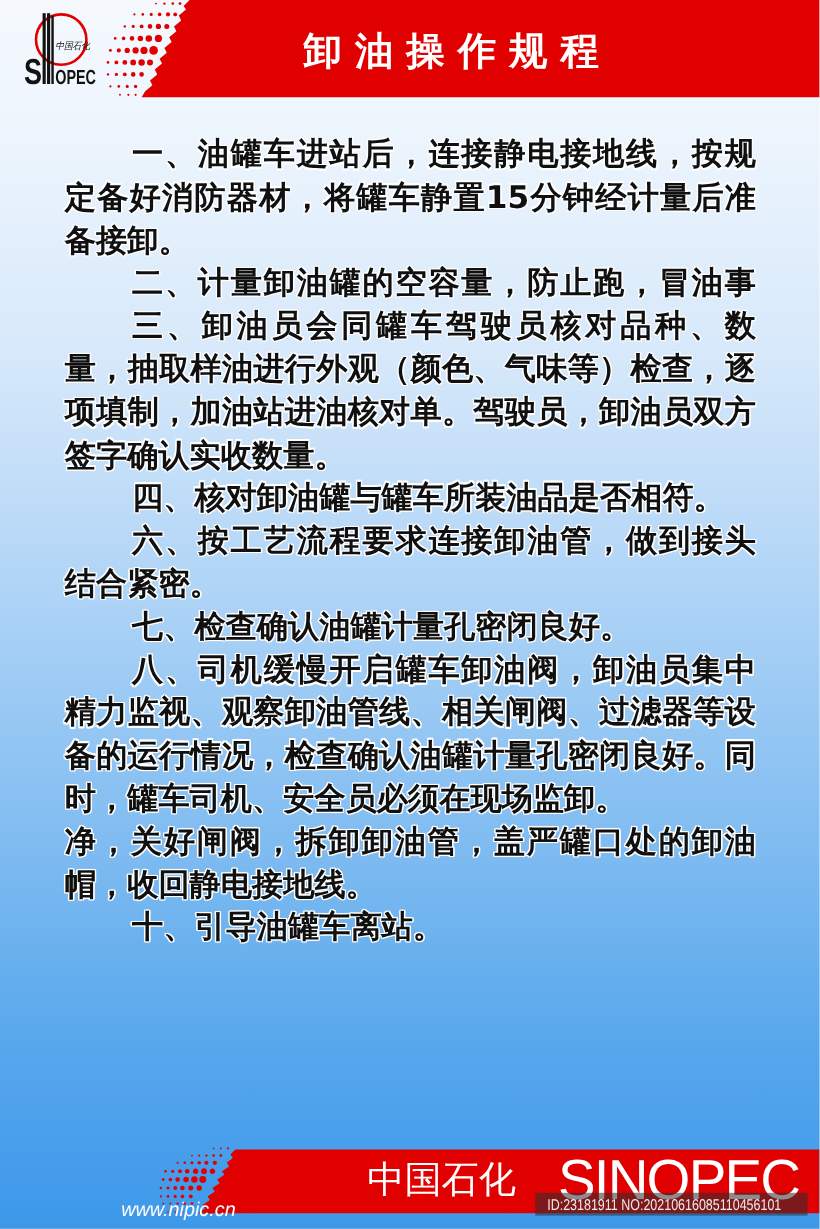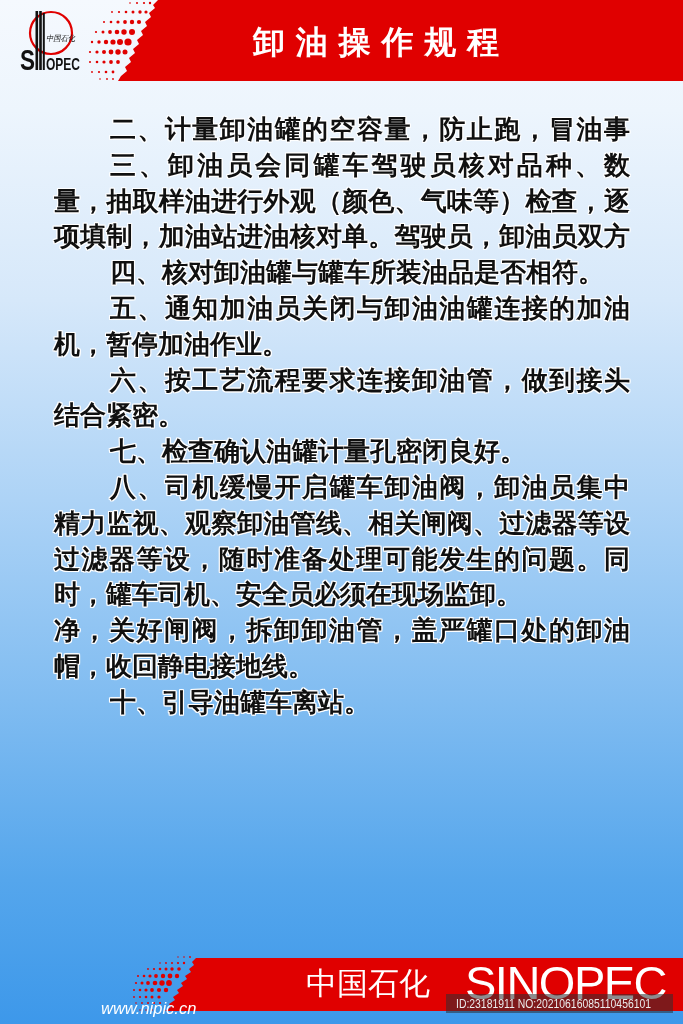--- a/index.html
+++ b/index.html
@@ -123,45 +123,47 @@
   <rect x="42.8" y="13" width="2" height="57" fill="#111"></rect>
   <text x="20" y="70" font-size="30" font-weight="bold" fill="#111" textLength="15" lengthAdjust="spacingAndGlyphs" font-family="Liberation Sans, sans-serif">S</text>
   <text x="46" y="41" font-size="8" font-style="italic" fill="#111" textLength="29" lengthAdjust="spacingAndGlyphs" font-family="DejaVu Sans, sans-serif">中国石化</text>
   <text x="46" y="70" font-size="17" font-weight="bold" fill="#111" textLength="34" lengthAdjust="spacingAndGlyphs" font-family="Liberation Sans, sans-serif">OPEC</text>
 </svg>
 
 <div class="abs title">卸油操作规程</div>
 
 <div class="abs content">
   <div>
+    <div class="line indent full">一、油罐车进站后，连接静电接地线，按规</div>
+    <div class="line full">定备好消防器材，将罐车静置15分钟经计量后准</div>
+    <div class="line last">备接卸。</div>
+  </div>
+  <div>
     <div class="line indent full">二、计量卸油罐的空容量，防止跑，冒油事</div>
   </div>
   <div>
     <div class="line indent full">三、卸油员会同罐车驾驶员核对品种、数</div>
     <div class="line full">量，抽取样油进行外观（颜色、气味等）检查，逐</div>
     <div class="line full">项填制，加油站进油核对单。驾驶员，卸油员双方</div>
+    <div class="line last">签字确认实收数量。</div>
   </div>
   <div>
     <div class="line indent last">四、核对卸油罐与罐车所装油品是否相符。</div>
-  </div>
-  <div>
-    <div class="line indent full">五、通知加油员关闭与卸油油罐连接的加油</div>
-    <div class="line last">机，暂停加油作业。</div>
   </div>
   <div>
     <div class="line indent full">六、按工艺流程要求连接卸油管，做到接头</div>
     <div class="line last">结合紧密。</div>
   </div>
   <div>
     <div class="line indent last">七、检查确认油罐计量孔密闭良好。</div>
   </div>
   <div>
     <div class="line indent full">八、司机缓慢开启罐车卸油阀，卸油员集中</div>
     <div class="line full">精力监视、观察卸油管线、相关闸阀、过滤器等设</div>
-    <div class="line full">过滤器等设，随时准备处理可能发生的问题。同</div>
+    <div class="line full">备的运行情况，检查确认油罐计量孔密闭良好。同</div>
     <div class="line last">时，罐车司机、安全员必须在现场监卸。</div>
   </div>
   <div>
     <div class="line full">净，关好闸阀，拆卸卸油管，盖严罐口处的卸油</div>
     <div class="line last">帽，收回静电接地线。</div>
   </div>
   <div>
     <div class="line indent last">十、引导油罐车离站。</div>
   </div>
 </div>

